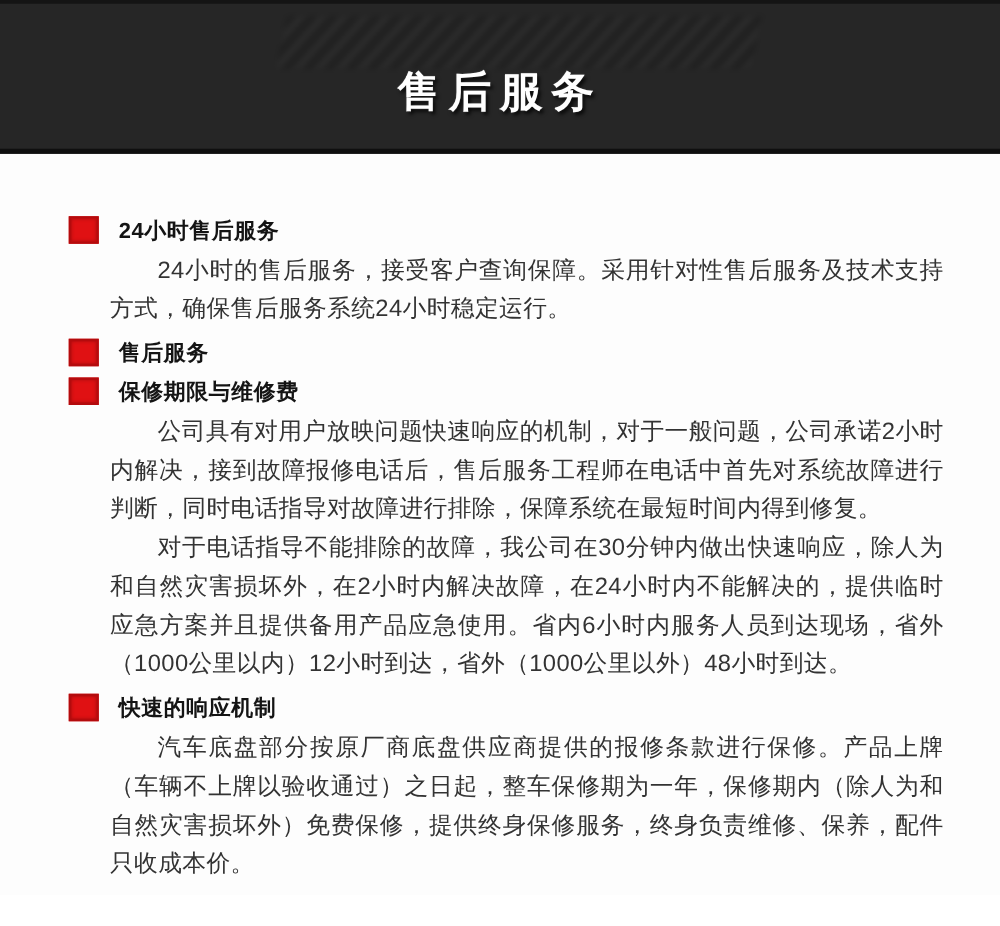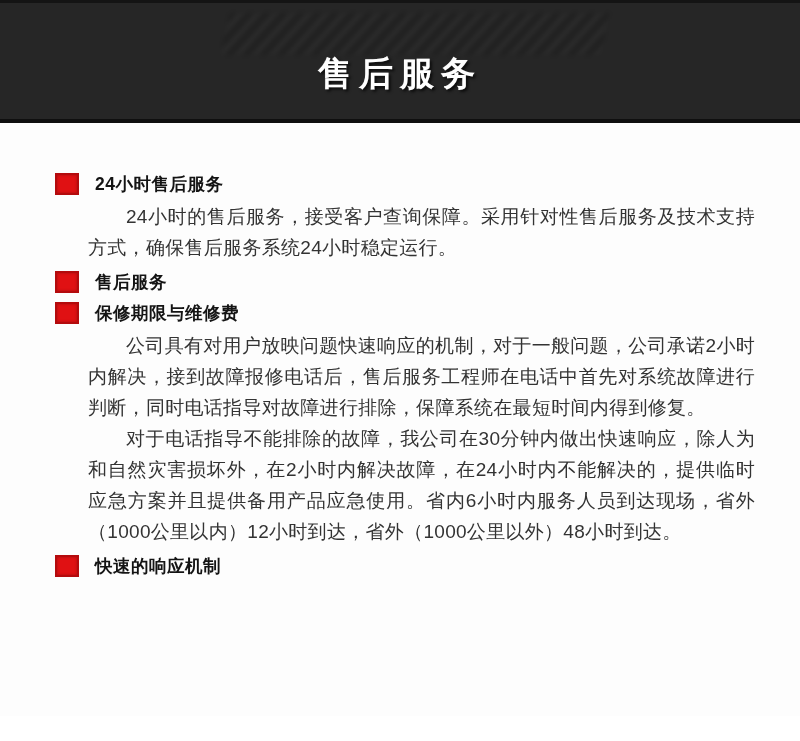--- a/index.html
+++ b/index.html
@@ -136,16 +136,19 @@
           <p class="para">公司具有对用户放映问题快速响应的机制，对于一般问题，公司承诺2小时内解决，接到故障报修电话后，售后服务工程师在电话中首先对系统故障进行判断，同时电话指导对故障进行排除，保障系统在最短时间内得到修复。</p>
           <p class="para">对于电话指导不能排除的故障，我公司在30分钟内做出快速响应，除人为和自然灾害损坏外，在2小时内解决故障，在24小时内不能解决的，提供临时应急方案并且提供备用产品应急使用。省内6小时内服务人员到达现场，省外（1000公里以内）12小时到达，省外（1000公里以外）48小时到达。</p>
         </div>
   </section>
 
   <section class="section">
     <div class="sec-head">
       <span class="bullet"></span>
       <span class="sec-title">快速的响应机制</span>
     </div>
+    <div class="sec-body">
+          <p class="para">汽车底盘部分按原厂商底盘供应商提供的报修条款进行保修。产品上牌（车辆不上牌以验收通过）之日起，整车保修期为一年，保修期内（除人为和自然灾害损坏外）免费保修，提供终身保修服务，终身负责维修、保养，配件只收成本价。</p>
+        </div>
   </section>
 </main>
 
 </div>
 
 </body></html>

